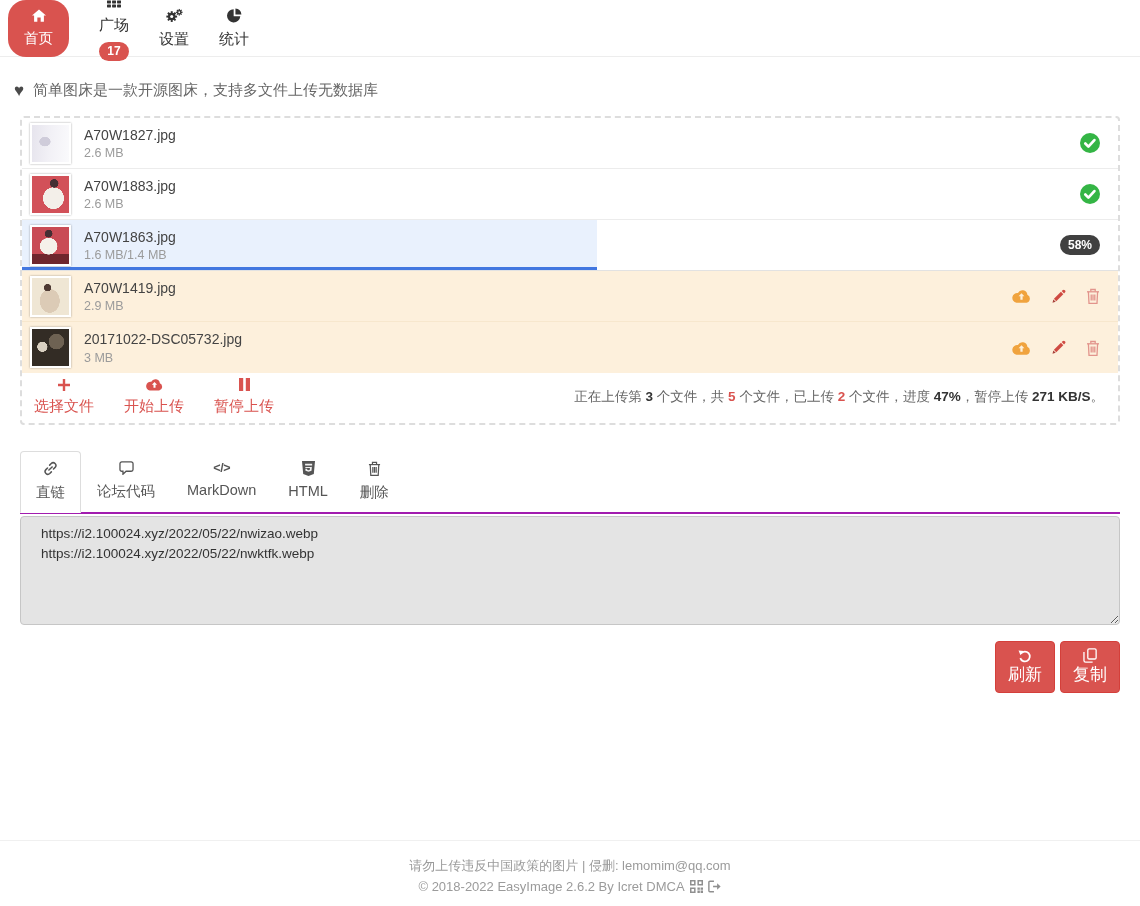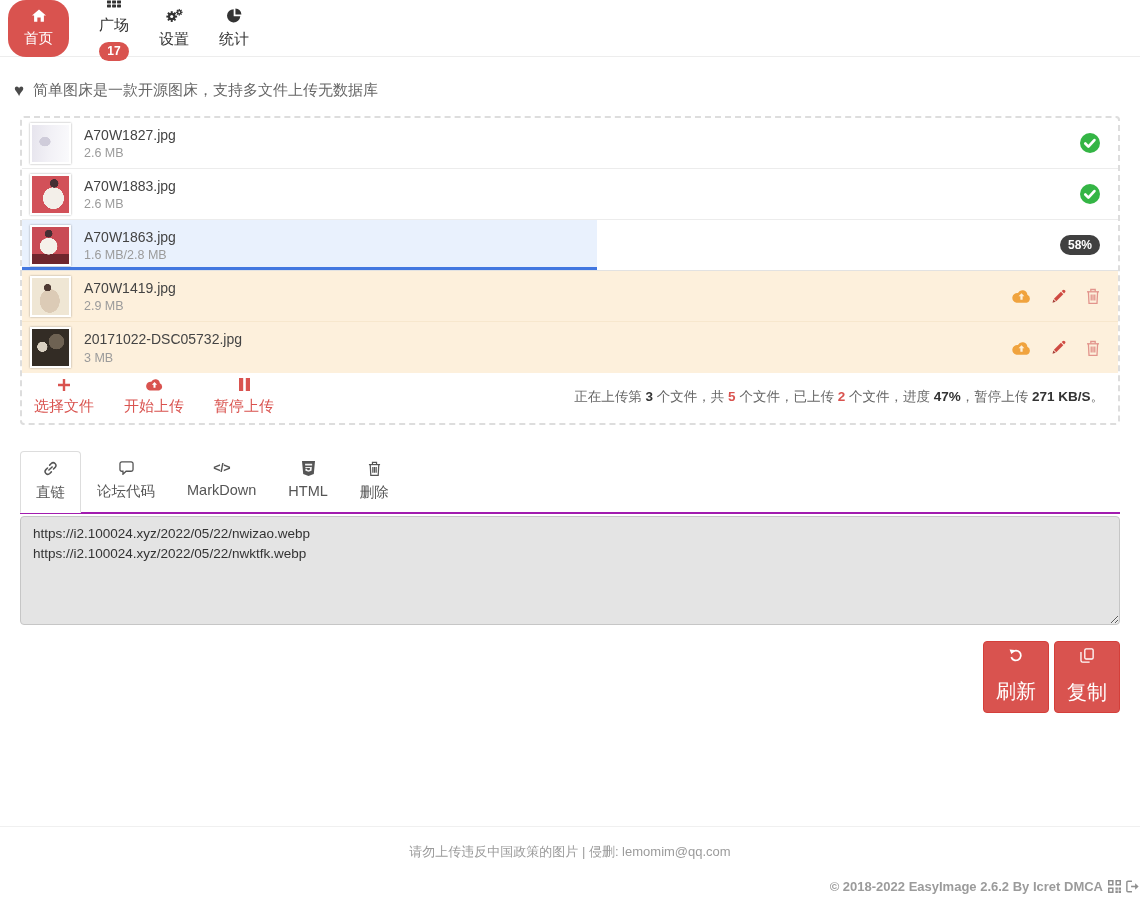--- a/index.html
+++ b/index.html
@@ -55,29 +55,29 @@
   
   .tabs { margin:26px 20px 0; display:flex; border-bottom:2px solid #a21caf; }
   .tab { display:flex; align-items:center; gap:7px; padding:9px 15px 10px; font-size:14.5px; color:#555; border:1px solid transparent; margin-bottom:-1px; background:none; font-family:inherit; }
   .tab.active { background:#fff; border-color:#ddd #ddd #fff #ddd; border-radius:4px 4px 0 0; }
   .tab .code-glyph { font-size:12.5px; font-weight:bold; letter-spacing:-0.5px; }
 
   
   .output-wrap { margin:2px 20px 0; }
   textarea.output {
     width:100%; height:109px; background:#e4e4e4; border:1px solid #c6c6c6; border-radius:4px;
-    padding:7px 12px; font-family:"Liberation Sans","DejaVu Sans",sans-serif; font-size:13.5px;
+    padding:7px 20px; font-family:"Liberation Sans","DejaVu Sans",sans-serif; font-size:13.5px;
     color:#333; line-height:1.5; resize:vertical; outline:none;
   }
   .output-buttons { margin:12px 20px 0; display:flex; justify-content:flex-end; gap:5px; }
-  .btn-red { background:#d9534f; border:1px solid #d43f3a; color:#fff; font-size:20px; padding:6px 12px; border-radius:4px; display:flex; align-items:center; gap:16px; font-family:inherit; }
+  .btn-red { background:#d9534f; border:1px solid #d43f3a; color:#fff; font-size:17px; padding:6px 12px; border-radius:4px; display:flex; align-items:center; gap:0; font-family:inherit;justify-content:center; }
 
   
   .footer { margin-top:auto; border-top:1px solid #f0f0f0; padding:15px 0 10px; text-align:center; color:#9b9b9b; font-size:13px; line-height:1.5; flex:none; }
-  .footer-line2 { display:flex; align-items:center; justify-content:flex-end; gap:5px; margin-top:15px; color:#9b9b9b;font-weight:bold; }
+  .footer-line2 { display:flex; align-items:center; justify-content:center; gap:5px; margin-top:1px; color:#9b9b9b; }
   .footer .ic { color:#8f8f8f; }
 </style>
 </head>
 <body>
 
 <nav class="navbar" data-interactable="false">
   <a class="nav-pill" data-interactable="true">
     <span class="ic" data-interactable="false">
       <svg width="14" height="13" viewBox="0 0 16 14">
           <path fill="currentColor" d="M8 0 L16 7 h-2.4 v7 H9.9 V9.3 H6.1 V14 H2.4 V7 H0 Z"></path>
@@ -186,21 +186,21 @@
       </div>
     </div>
   </div>
 
   <div class="file-row row-uploading" data-interactable="false">
     <div class="progress-fill" data-interactable="false"></div>
     <div class="row-inner">
       <div class="thumb thumb-3" data-interactable="true"></div>
       <div data-interactable="false">
         <div class="file-name" data-interactable="false">A70W1863.jpg</div>
-        <div class="file-size" data-interactable="false">1.6 MB/2.8 MB</div>
+        <div class="file-size" data-interactable="false">1.6 MB/1.4 MB</div>
       </div>
       <div class="row-status">
         <span class="pct-badge" data-interactable="false">58%</span>
       </div>
     </div>
   </div>
 
   <div class="file-row row-pending" data-interactable="false">
     <div class="row-inner">
       <div class="thumb thumb-4" data-interactable="true"></div>

